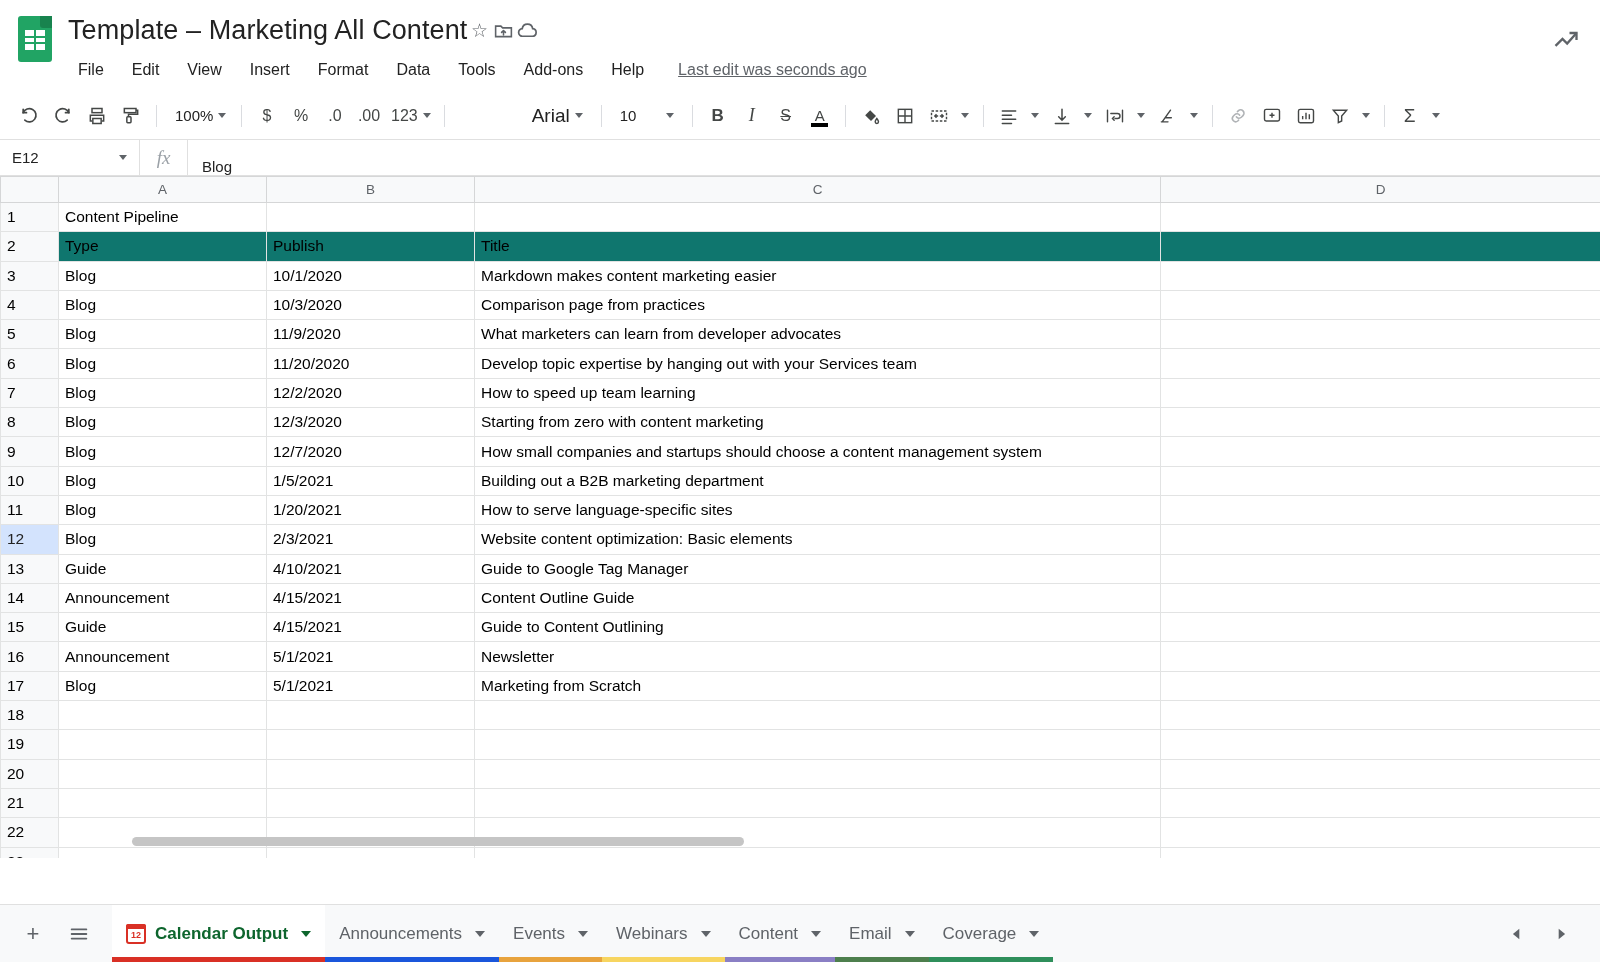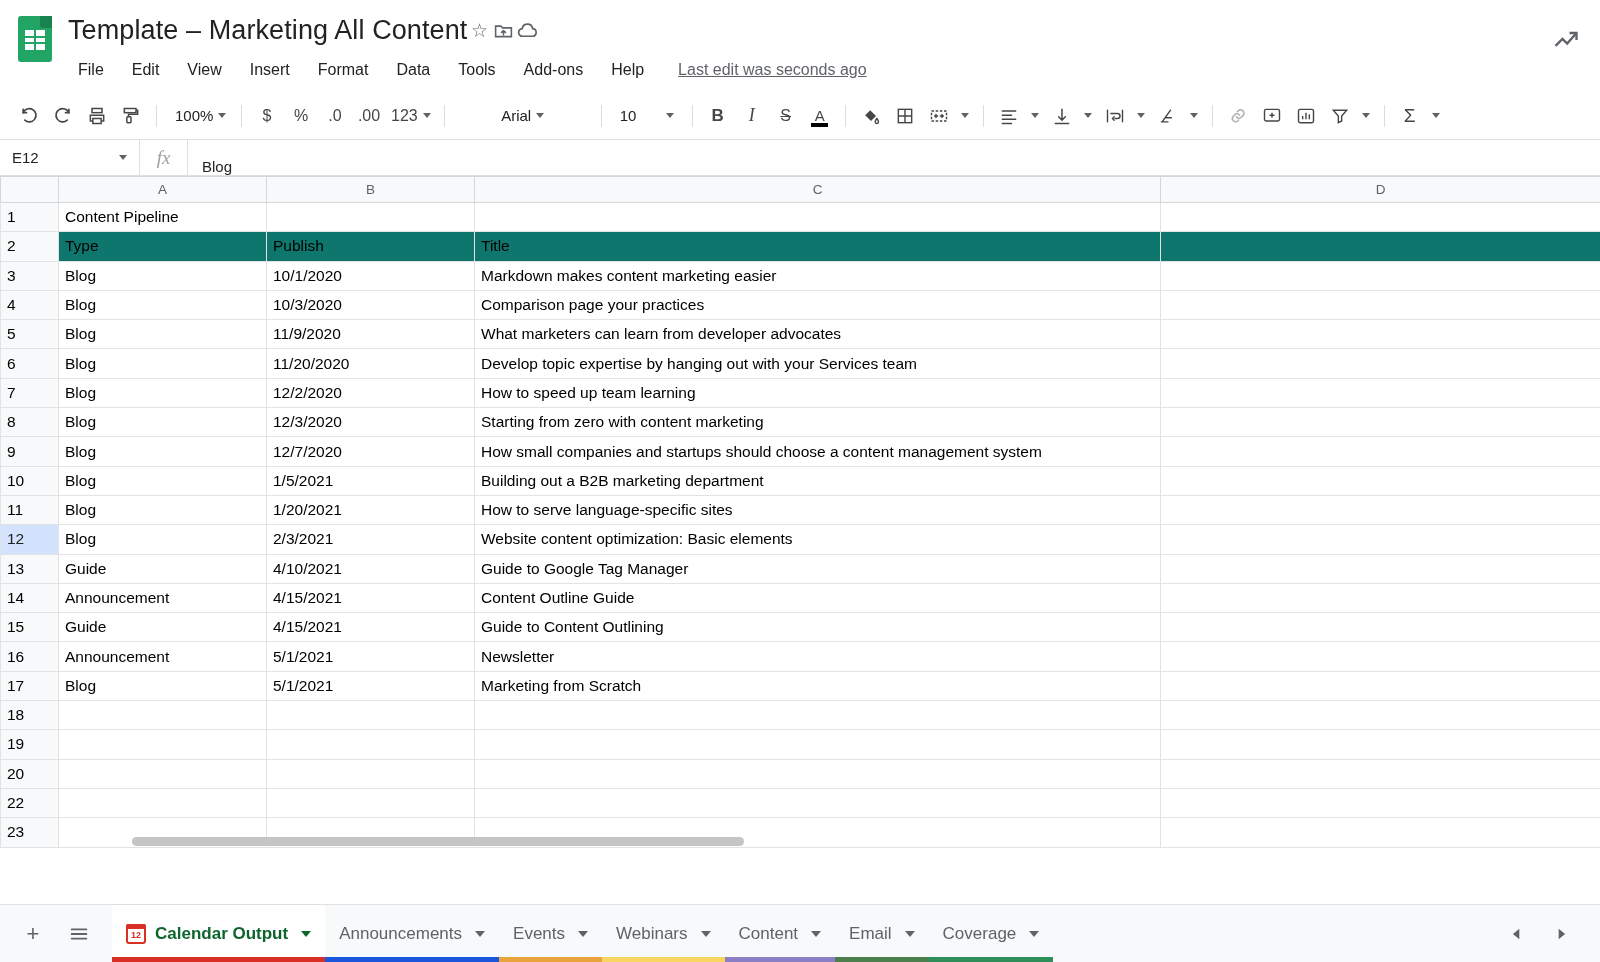--- a/index.html
+++ b/index.html
@@ -129,22 +129,22 @@
     font-size: 15px; color: #222;
   }
   .caret {
     display: inline-block;
     border-left: 4px solid transparent;
     border-right: 4px solid transparent;
     border-top: 5px solid #5f6368;
     margin-left: 5px;
   }
   .tb-font {
-    width: 140px; justify-content: center;
-    font-size: 15px; color: #222; padding: 0 10px;
+    width: 140px; justify-content: flex-end;
+    font-size: 19px; color: #222; padding: 0 10px;
   }
   .tb-size {
     width: 74px; justify-content: space-between;
     font-size: 15px; color: #222; padding: 0 10px;
   }
   .bold { font-weight: bold; font-size: 17px; }
   .ital { font-style: italic; font-family: "Liberation Serif", serif; font-size: 18px; }
   .strike { text-decoration: line-through; font-size: 16px; }
   .textcolor {
     flex-direction: column; gap: 0px; padding-top: 4px;
@@ -545,21 +545,21 @@
           <td class="rownum">3</td>
           <td class="col-a">Blog</td>
           <td class="col-b">10/1/2020</td>
           <td class="col-c">Markdown makes content marketing easier</td>
           <td class="col-d"></td>
         </tr>
         <tr>
           <td class="rownum">4</td>
           <td class="col-a">Blog</td>
           <td class="col-b">10/3/2020</td>
-          <td class="col-c">Comparison page your practices</td>
+          <td class="col-c">Comparison page from practices</td>
           <td class="col-d"></td>
         </tr>
         <tr>
           <td class="rownum">5</td>
           <td class="col-a">Blog</td>
           <td class="col-b">11/9/2020</td>
           <td class="col-c">What marketers can learn from developer advocates</td>
           <td class="col-d"></td>
         </tr>
         <tr>
@@ -655,20 +655,27 @@
         </tr>
         <tr>
           <td class="rownum">19</td>
           <td class="col-a"></td>
           <td class="col-b"></td>
           <td class="col-c"></td>
           <td class="col-d"></td>
         </tr>
         <tr>
           <td class="rownum">20</td>
+          <td class="col-a"></td>
+          <td class="col-b"></td>
+          <td class="col-c"></td>
+          <td class="col-d"></td>
+        </tr>
+        <tr>
+          <td class="rownum">21</td>
           <td class="col-a"></td>
           <td class="col-b"></td>
           <td class="col-c"></td>
           <td class="col-d"></td>
         </tr>
         <tr>
           <td class="rownum">22</td>
           <td class="col-a"></td>
           <td class="col-b"></td>
           <td class="col-c"></td>

